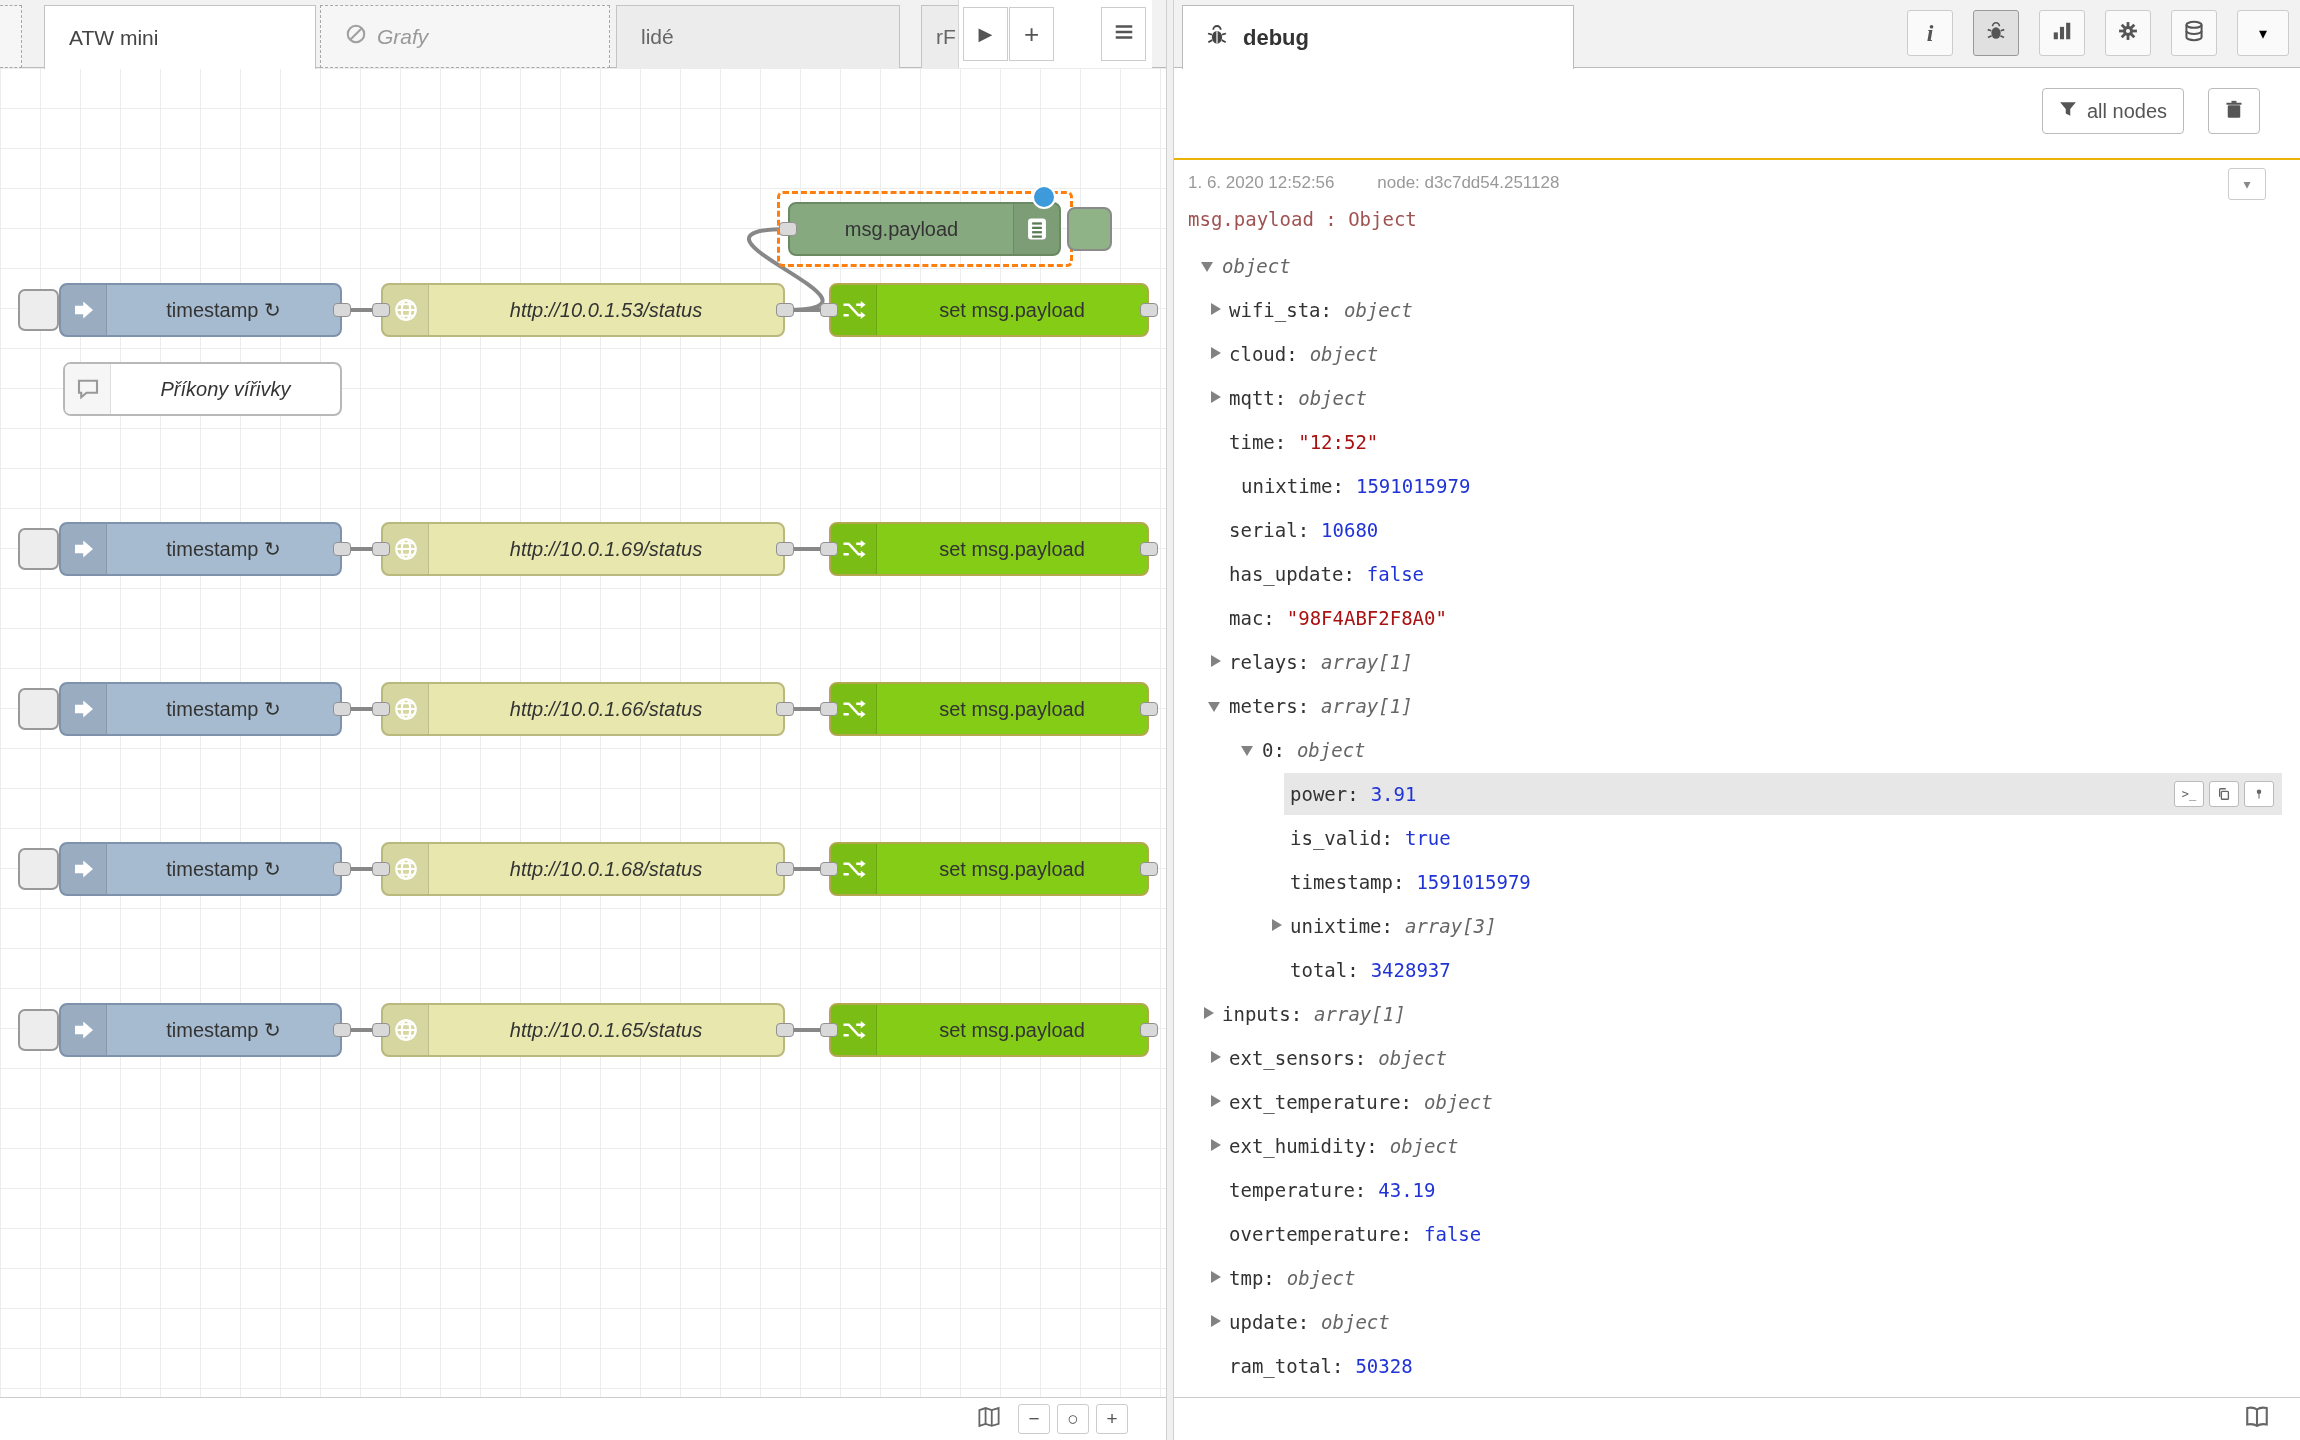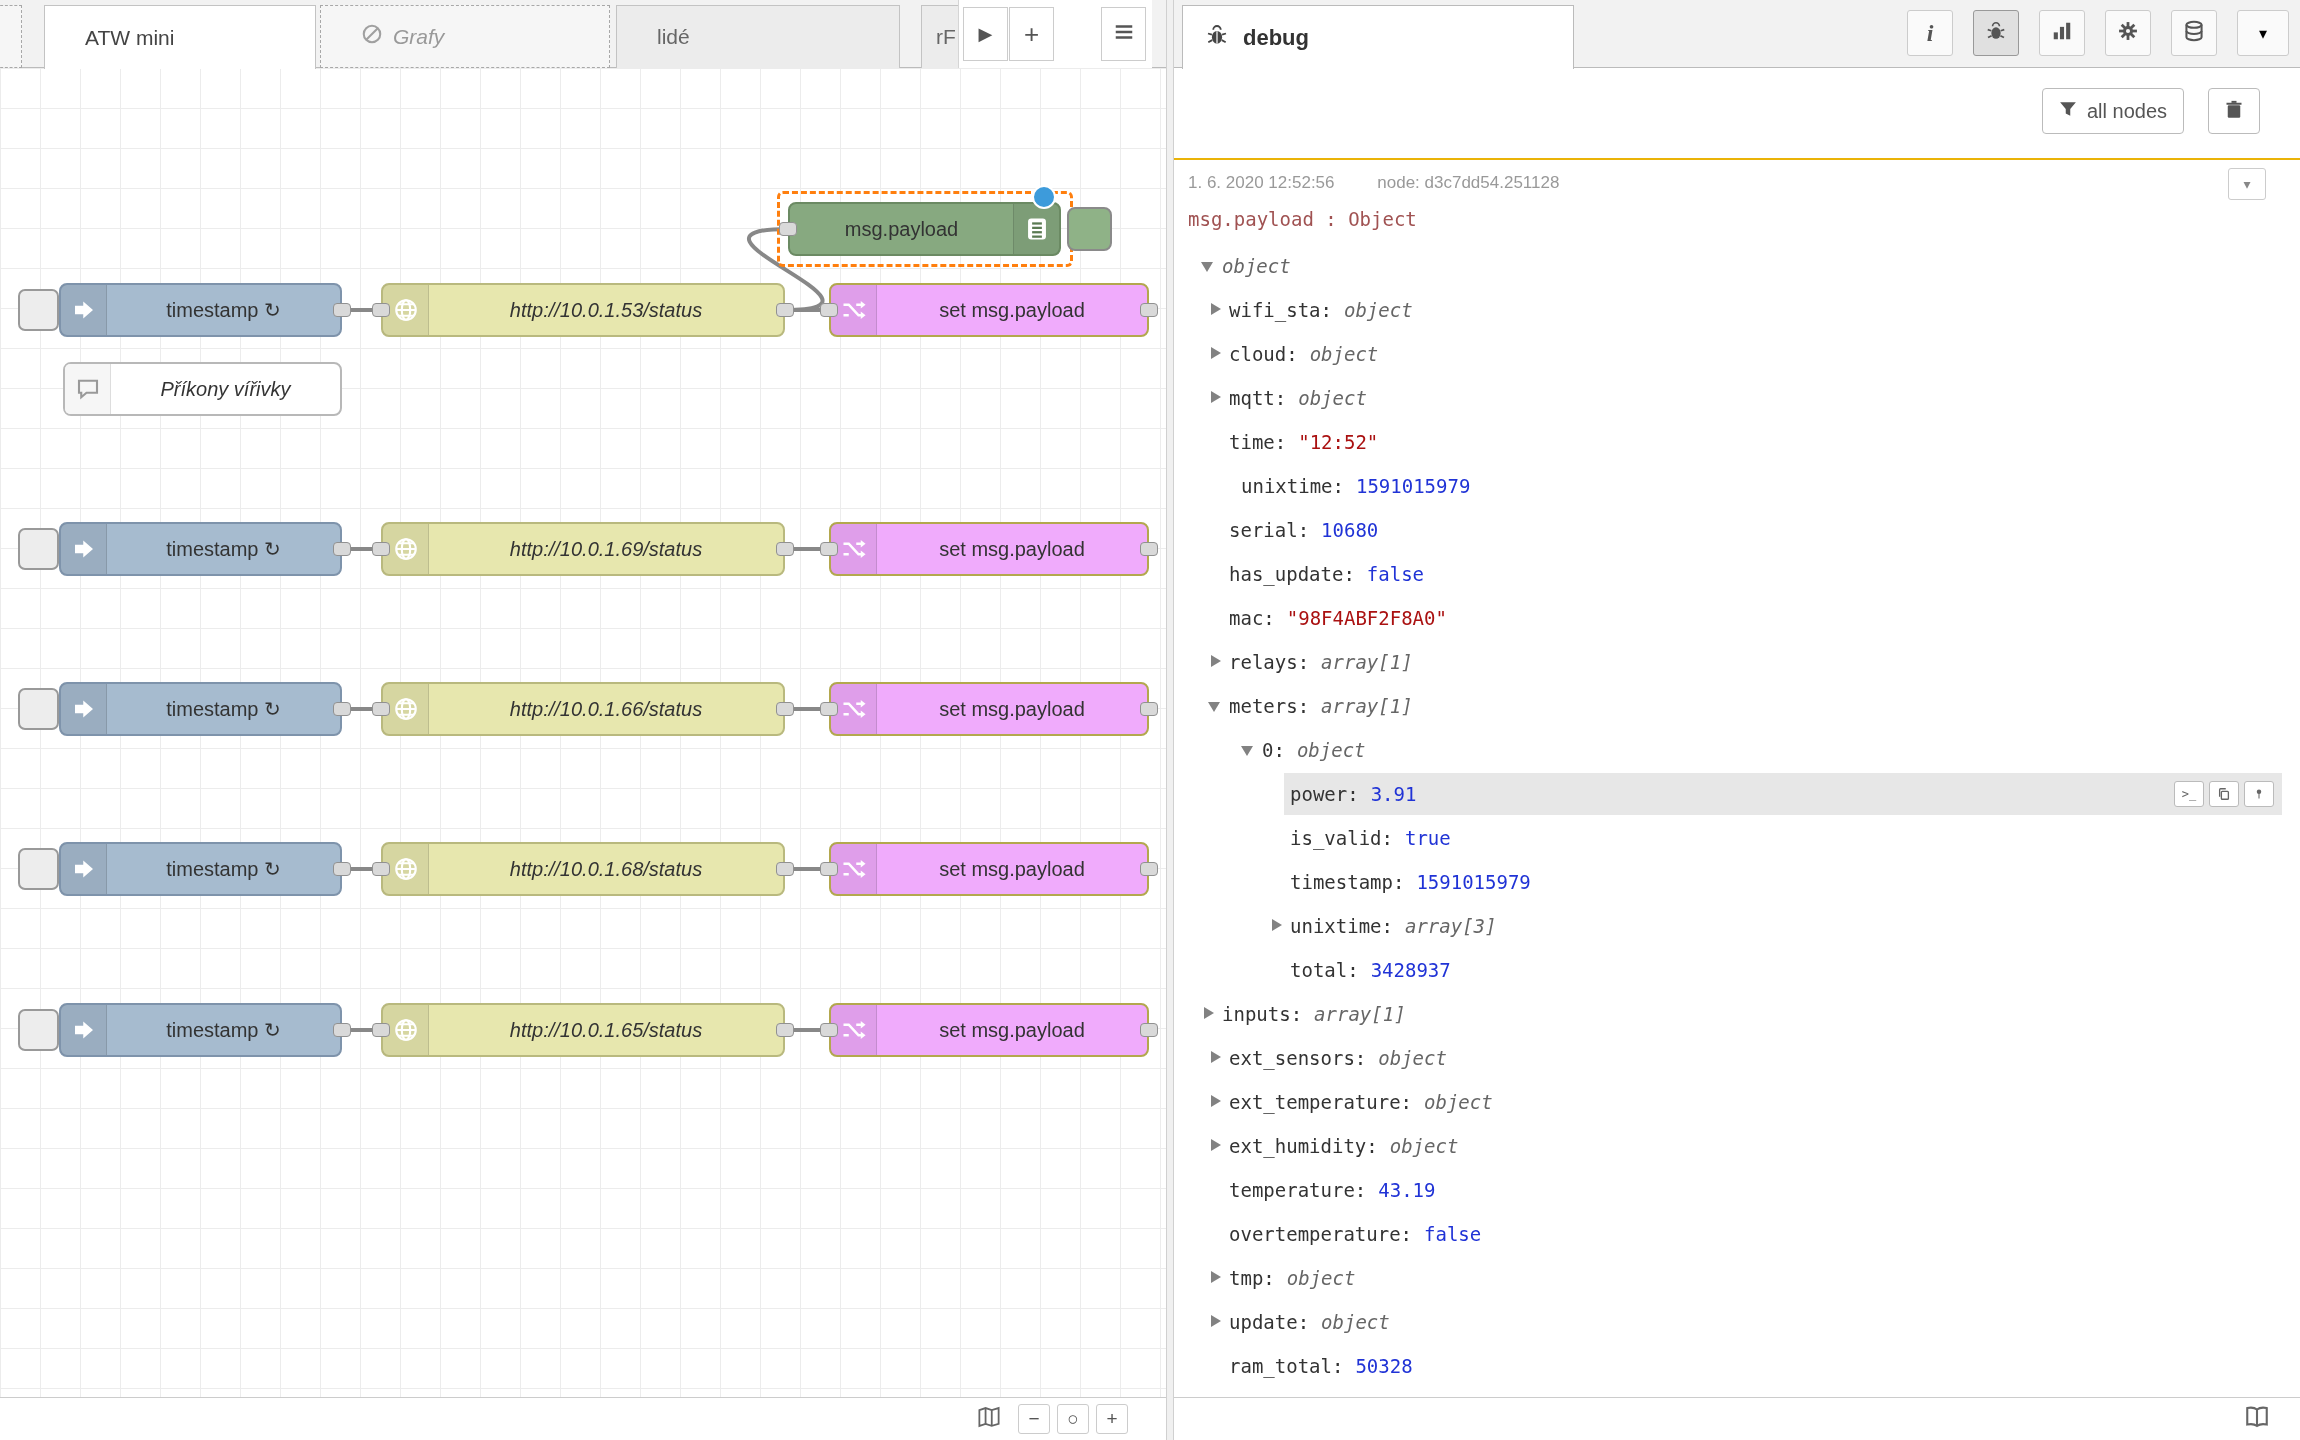--- a/index.html
+++ b/index.html
@@ -4,21 +4,21 @@
 <style>
   html,body{margin:0;padding:0;}
   body{width:2300px;height:1440px;position:relative;overflow:hidden;background:#fff;
        font-family:"Liberation Sans",sans-serif;}
 
   
   #tabbar{position:absolute;left:0;top:0;width:1166px;height:68px;background:#f2f2f2;
           border-bottom:1px solid #bbb;box-sizing:border-box;z-index:5;}
   .tab{position:absolute;top:5px;height:63px;background:#ececec;border:1px solid #c3c3c3;
        border-bottom:none;box-sizing:border-box;display:flex;align-items:center;
-       padding-left:40px;font-size:21px;color:#666;white-space:nowrap;}
+       padding-left:24px;font-size:21px;color:#666;white-space:nowrap;}
   .tab.active{background:#fff;height:64px;z-index:2;color:#444;}
   .tab.disabled{border:1px dashed #a8a8a8;background:#f6f6f6;color:#999;font-style:italic;gap:10px;}
   .tab.sliver{left:-14px;width:36px;border:1px dashed #a8a8a8;background:#f6f6f6;padding:0;}
   .tab-controls{position:absolute;right:14px;top:0;height:68px;width:194px;background:#fff;
                 border-left:1px solid #d5d5d5;display:flex;align-items:center;gap:2px;
                 padding-left:4px;box-sizing:border-box;z-index:3;}
   .tbtn{width:45px;height:54px;border:1px solid #ccc;background:#fff;font-size:18px;color:#555;
         display:flex;align-items:center;justify-content:center;box-sizing:border-box;}
   .tbtn.plus{margin-left:-1px;font-size:26px;}
   .tbtn.menu{margin-left:auto;margin-right:6px;}
@@ -35,21 +35,21 @@
   .node{position:absolute;height:54px;border:2px solid;border-radius:8px;display:flex;
         align-items:stretch;box-sizing:border-box;}
   .node .label{flex:1;display:flex;align-items:center;justify-content:center;font-size:20px;
         color:#333;white-space:nowrap;padding:0 10px;}
   .icon-region{width:45px;flex:none;display:flex;align-items:center;justify-content:center;
         background:rgba(0,0,0,0.07);border-right:1px solid rgba(0,0,0,0.12);border-radius:5px 0 0 5px;}
   .icon-region.right{border-right:none;border-left:1px solid rgba(0,0,0,0.12);border-radius:0 5px 5px 0;}
   .node.inject{background:#a6bbcf;border-color:#7e93ab;}
   .node.http{background:#e7e7ae;border-color:#b9b97e;}
   .node.http .label{font-style:italic;}
-  .node.change{background:#f0abfc;border-color:#b3a84e;}
+  .node.change{background:#84cc16;border-color:#b3a84e;}
   .node.debugnode{background:#87a980;border-color:#6b8a63;}
   .node.commentnode{background:#fff;border-color:#b8b8b8;}
   .node.commentnode .label{font-style:italic;}
   .node.commentnode .icon-region{background:#f6f6f6;border-right:1px solid #ddd;}
 
   .inject-btn{position:absolute;left:18px;width:41px;height:42px;background:#ededed;
         border:2px solid #999;border-radius:7px;box-sizing:border-box;}
   .debug-toggle{position:absolute;left:1067px;top:207px;width:45px;height:44px;background:#8fb287;
         border:2px solid #8a8a8a;border-radius:8px;box-sizing:border-box;}
   .sel-outline{position:absolute;left:777px;top:191px;width:296px;height:76px;

